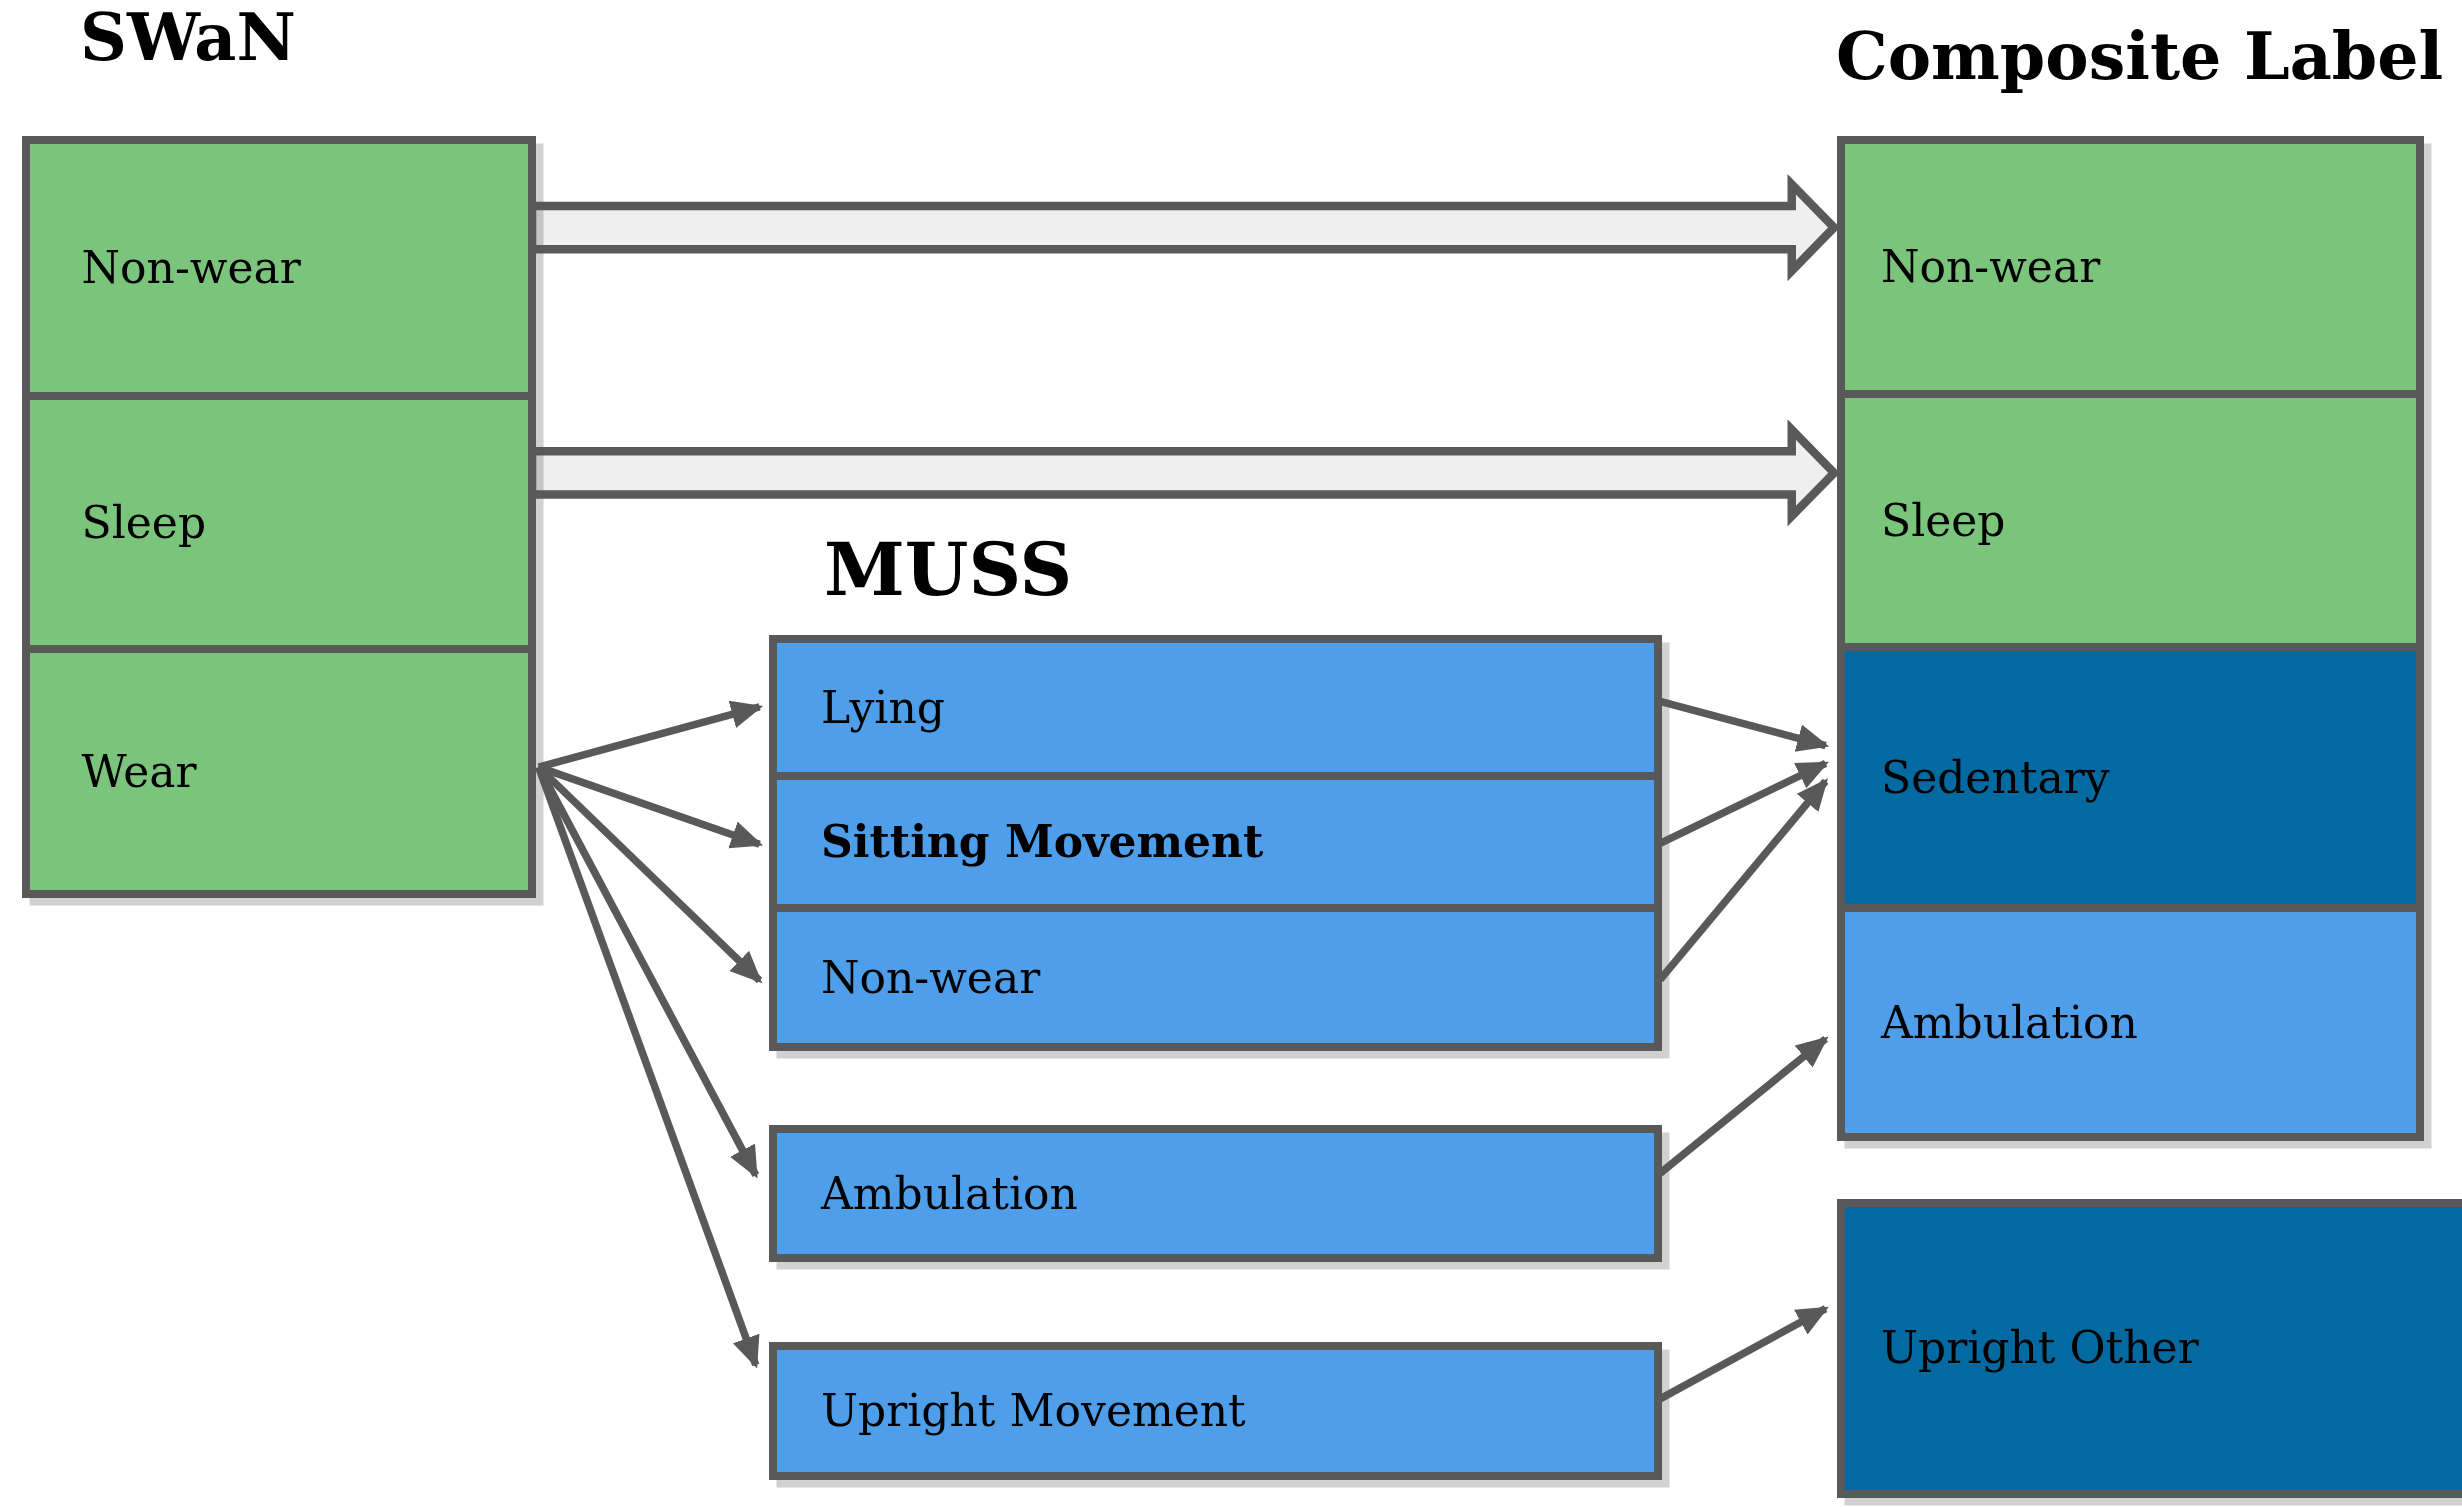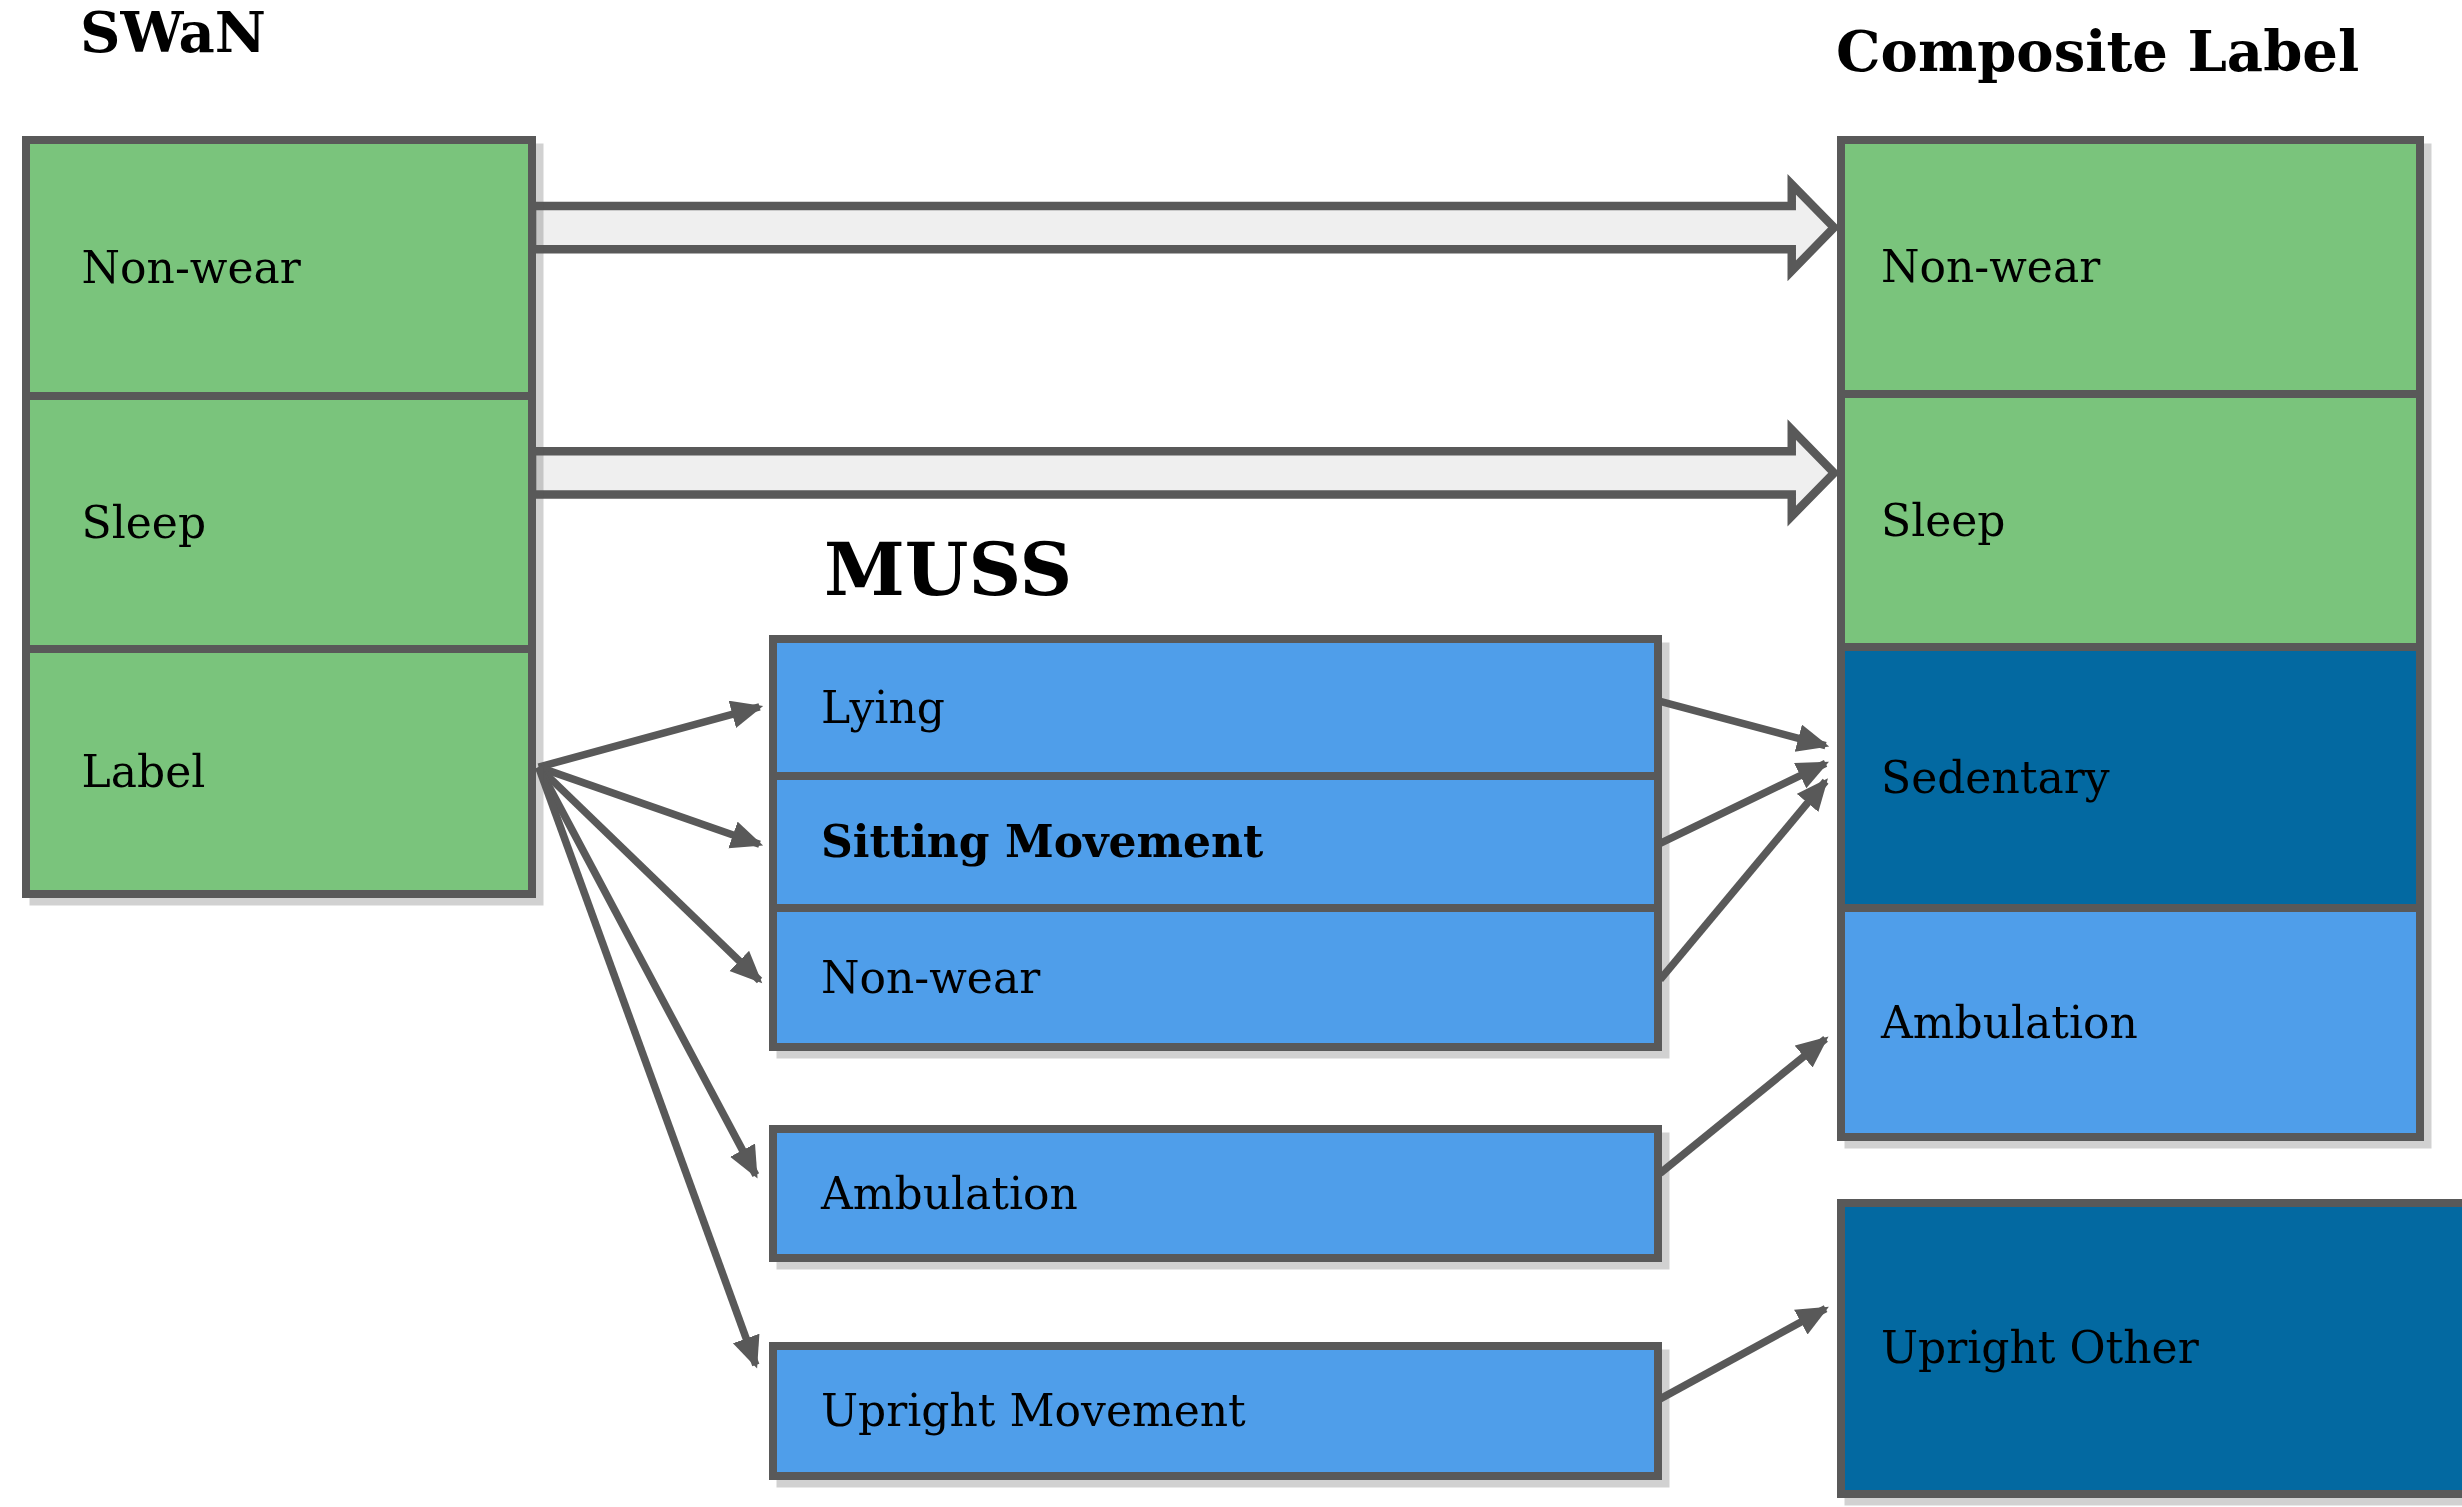--- a/index.html
+++ b/index.html
@@ -7,21 +7,21 @@
     position:relative;
     width:2462px;height:1507px;
     background:#ffffff;
     font-family:"DejaVu Serif","Liberation Serif",serif;
     color:#000000;
     overflow:hidden;
   }
   .heading{
     position:absolute;
     font-weight:bold;
-    font-size:56px;
+    font-size:65px;
     line-height:1.15;
     white-space:nowrap;
     color:#000000;
   }
   .box-group{
     position:absolute;
     border:8.5px solid #595959;
     box-sizing:border-box;
     box-shadow:7.5px 7.5px 0 rgba(89,89,89,0.28);
     display:flex;
@@ -83,21 +83,21 @@
   <div class="heading" style="left:1836px;top:19px;">Composite Label</div>
 
   <div class="box-group" style="left:21.6px;top:136px;width:514px;height:762px;">
     <div class="row green bordered" style="height:256px;">
       <span class="lbl pad-swan">Non-wear</span>
     </div>
     <div class="row green bordered" style="height:253px;">
       <span class="lbl pad-swan">Sleep</span>
     </div>
     <div class="row green" style="flex:1;">
-      <span class="lbl pad-swan">Label</span>
+      <span class="lbl pad-swan">Wear</span>
     </div>
   </div>
 
   <div class="box-group" style="left:769px;top:635px;width:893px;height:416px;">
     <div class="row blue bordered" style="height:137px;">
       <span class="lbl pad-muss">Lying</span>
     </div>
     <div class="row blue bordered" style="height:132px;font-weight:bold;">
       <span class="lbl pad-muss">Sitting Movement</span>
     </div>

